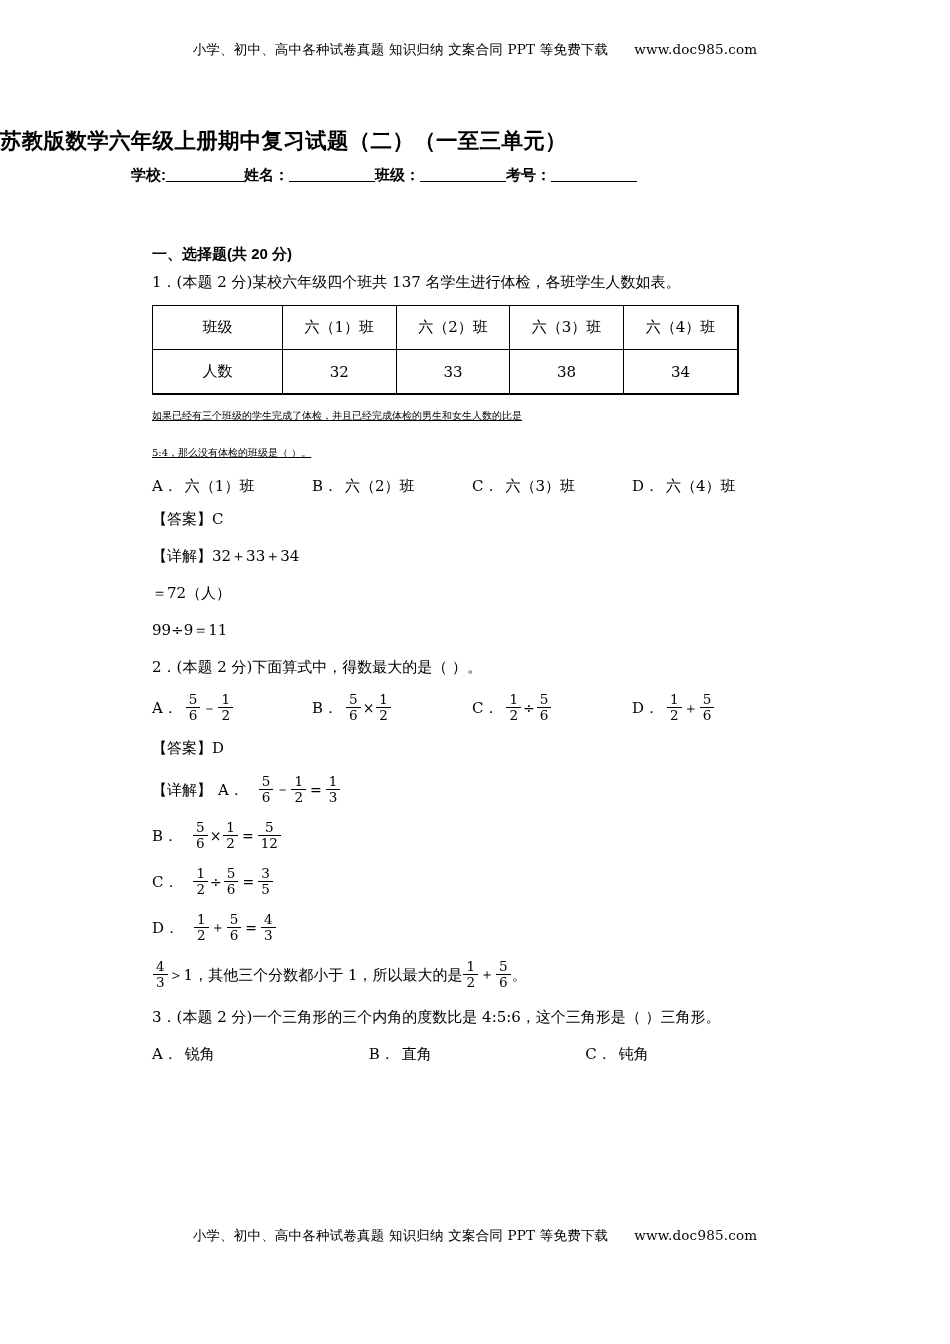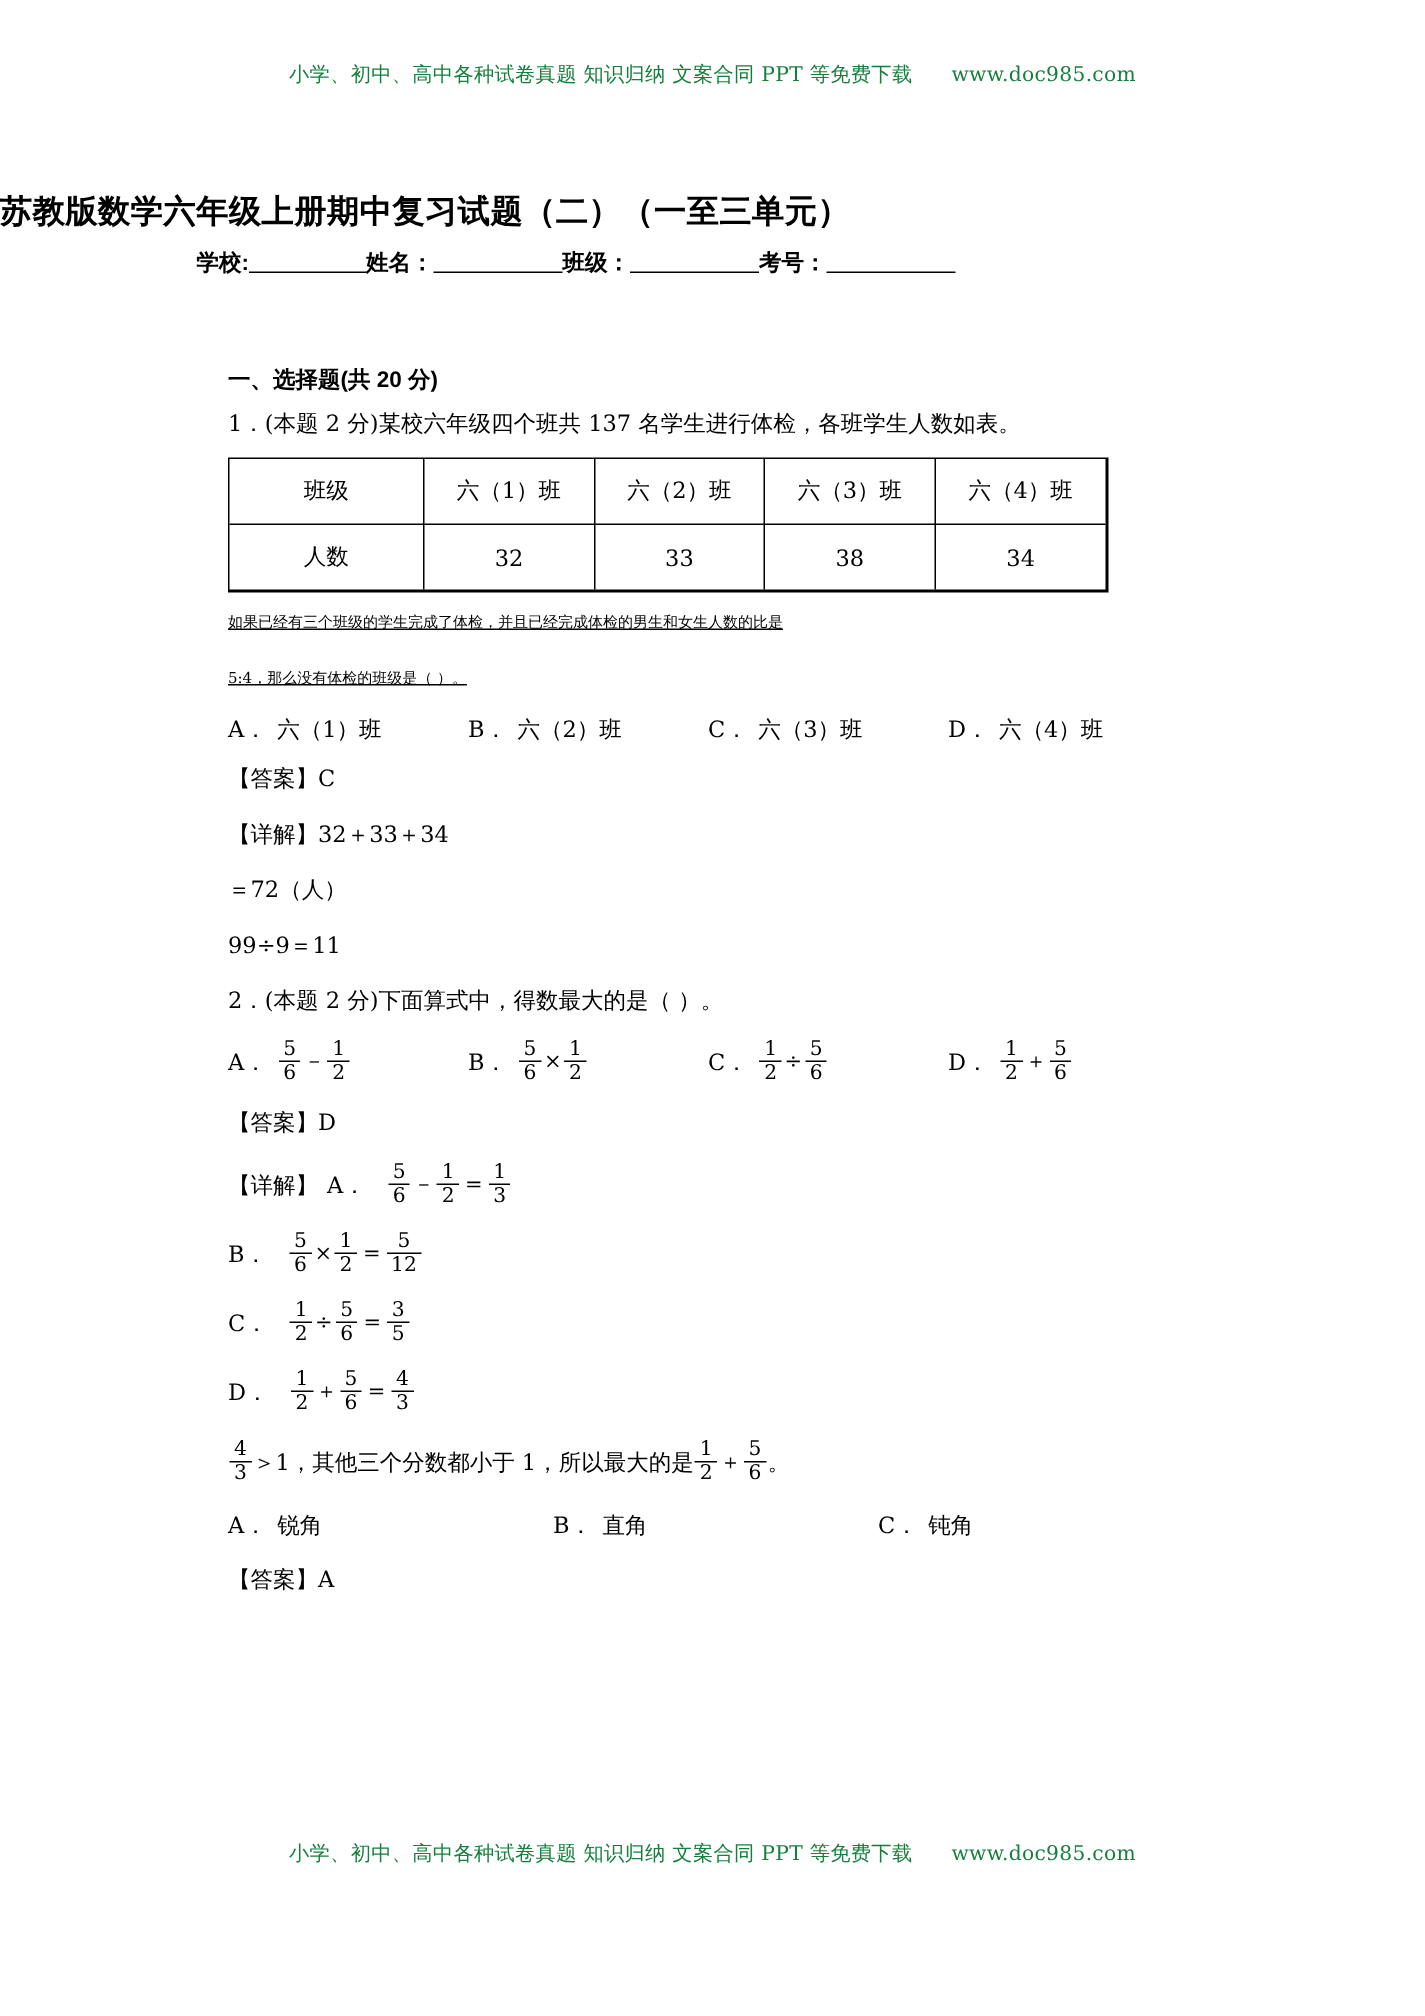--- a/index.html
+++ b/index.html
@@ -23,21 +23,21 @@
   }
 
   
   .runhead, .runfoot {
     position: absolute;
     left: 0;
     width: 950px;
     text-align: center;
     font-family: "DejaVu Serif", "Liberation Serif", serif;
     font-size: 13.5px;
-    color: #15803d;
+    color: #000000;
     letter-spacing: .2px;
     white-space: nowrap;
   }
   .runhead { top: 41px; }
   .runfoot { top: 1227px; }
   .runhead .url, .runfoot .url {
     margin-left: 26px;
   }
 
   
@@ -403,37 +403,37 @@
           <span class="den">2</span>
         </span>
       <span class="op">＋</span>
       <span class="frac">
           <span class="num">5</span>
           <span class="den">6</span>
         </span>
       <span>。</span>
     </div>
 
+    <p class="ans">3．(本题 2 分)一个三角形的三个内角的度数比是 4:5:6，这个三角形是（    ）三角形。</p>
 
     <div class="opts opts3" style="line-height:36px">
       <span class="opt">
           <span class="opt-lbl">A．</span>
           <span>锐角</span>
         </span>
       <span class="opt">
           <span class="opt-lbl">B．</span>
           <span>直角</span>
         </span>
       <span class="opt">
           <span class="opt-lbl">C．</span>
           <span>钝角</span>
         </span>
     </div>
 
-    <p class="ans"><span>【答案】</span><span>A</span></p>
 
   </div>
 
   <div class="runfoot">
     <span>小学、初中、高中各种试卷真题  知识归纳  文案合同  PPT 等免费下载</span><span class="url">www.doc985.com</span>
   </div>
 
 </div>
 
 </body></html>

